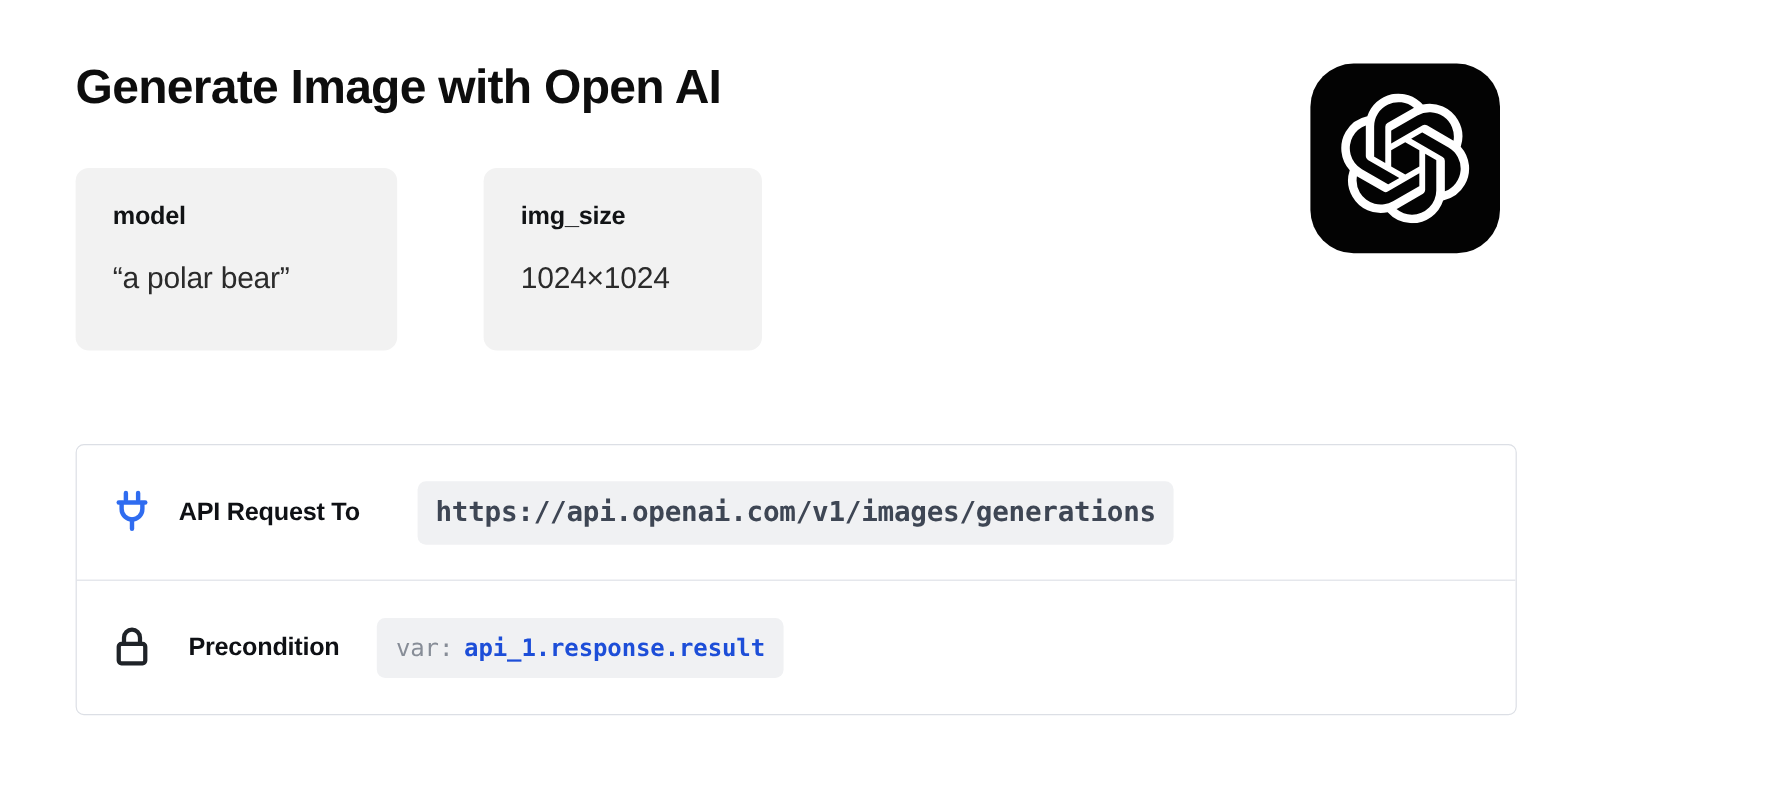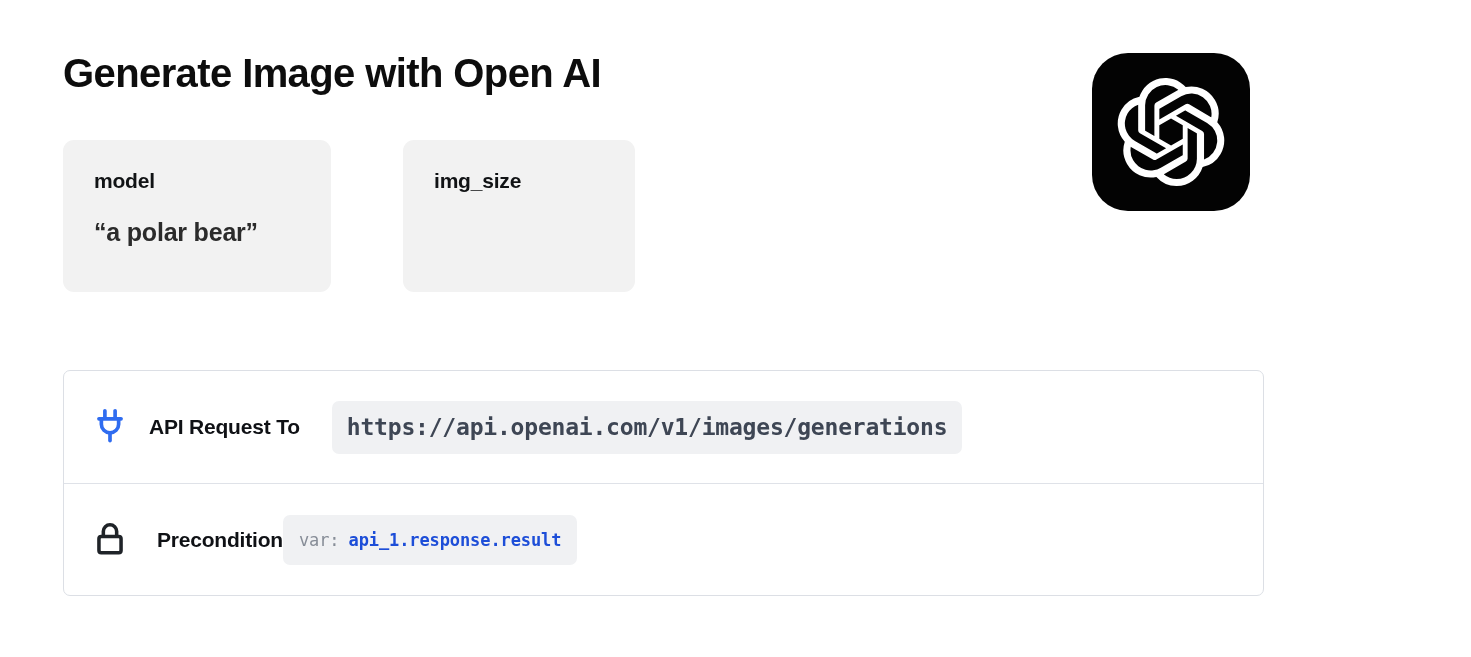--- a/index.html
+++ b/index.html
@@ -55,21 +55,21 @@
     font-size: 21px;
     font-weight: bold;
     color: #111315;
     letter-spacing: -0.2px;
     line-height: 1;
     white-space: nowrap;
   }
   .param-val {
     margin-top: 29px;
     font-size: 25px;
-    font-weight: 700;
+    font-weight: 400;
     color: #2b2b2b;
     letter-spacing: -0.2px;
     line-height: 1;
     white-space: nowrap;
   }
 
   
   .brand-logo {
     position: absolute;
     left: 1092px;
@@ -129,32 +129,33 @@
   .chip {
     background: #f0f1f3;
     border-radius: 7px;
     box-sizing: border-box;
     display: inline-flex;
     align-items: center;
     white-space: nowrap;
     font-family: "DejaVu Sans Mono", monospace;
   }
   .chip.url {
-    margin-left: 32px;
+    margin-left: 48px;
     padding: 12px 15px;
     height: 53px;
     font-size: 23px;
     font-weight: bold;
     letter-spacing: -0.2px;
     color: #3e4654;
   }
   .chip.var {
+    margin-left: 31px;
     padding: 11px 16px;
     height: 50px;
-    font-size: 17px;
+    font-size: 20px;
     letter-spacing: -0.1px;
   }
   .var-prefix {
     color: #878d97;
     font-weight: 400;
   }
   .var-value {
     color: #1d4ed8;
     font-weight: bold;
     margin-left: 9px;
@@ -167,20 +168,21 @@
 
 <div class="params">
 
   <div class="param-card c0">
     <div class="param-key">model</div>
     <div class="param-val">“a polar bear”</div>
   </div>
 
   <div class="param-card c1">
     <div class="param-key">img_size</div>
+    <div class="param-val">1024×1024</div>
   </div>
 
 
 </div>
 
 <div class="brand-logo">
   <span>
     <svg width="108" height="108" viewBox="0 0 24 24" aria-hidden="true">
       <path fill="#ffffff" d="M22.282 9.821a5.985 5.985 0 0 0-.516-4.91 6.046 6.046 0 0 0-6.51-2.9A6.065 6.065 0 0 0 4.981 4.18a5.985 5.985 0 0 0-3.998 2.9 6.046 6.046 0 0 0 .743 7.097 5.98 5.98 0 0 0 .51 4.911 6.051 6.051 0 0 0 6.515 2.9A5.985 5.985 0 0 0 13.26 24a6.056 6.056 0 0 0 5.772-4.206 5.99 5.99 0 0 0 3.997-2.9 6.056 6.056 0 0 0-.747-7.073zM13.26 22.43a4.476 4.476 0 0 1-2.876-1.04l.141-.081 4.779-2.758a.795.795 0 0 0 .392-.681v-6.737l2.02 1.168a.071.071 0 0 1 .038.052v5.583a4.504 4.504 0 0 1-4.494 4.494zM3.6 18.304a4.47 4.47 0 0 1-.535-3.014l.142.085 4.783 2.759a.771.771 0 0 0 .78 0l5.843-3.369v2.332a.08.08 0 0 1-.033.062L9.74 19.95a4.5 4.5 0 0 1-6.14-1.646zM2.34 7.896a4.485 4.485 0 0 1 2.366-1.973V11.6a.766.766 0 0 0 .388.677l5.815 3.355-2.02 1.168a.076.076 0 0 1-.071 0l-4.83-2.786A4.504 4.504 0 0 1 2.34 7.872zm16.597 3.855-5.833-3.387L15.119 7.2a.076.076 0 0 1 .071 0l4.83 2.791a4.494 4.494 0 0 1-.676 8.105v-5.678a.79.79 0 0 0-.407-.667zm2.01-3.023-.141-.085-4.774-2.782a.776.776 0 0 0-.785 0L9.409 9.23V6.897a.066.066 0 0 1 .028-.061l4.83-2.787a4.5 4.5 0 0 1 6.68 4.66zm-12.64 4.135-2.02-1.164a.08.08 0 0 1-.038-.057V6.075a4.5 4.5 0 0 1 7.375-3.453l-.142.08L8.704 5.46a.795.795 0 0 0-.393.681zm1.097-2.365 2.602-1.5 2.607 1.5v2.999l-2.597 1.5-2.607-1.5z"></path>
     </svg>

